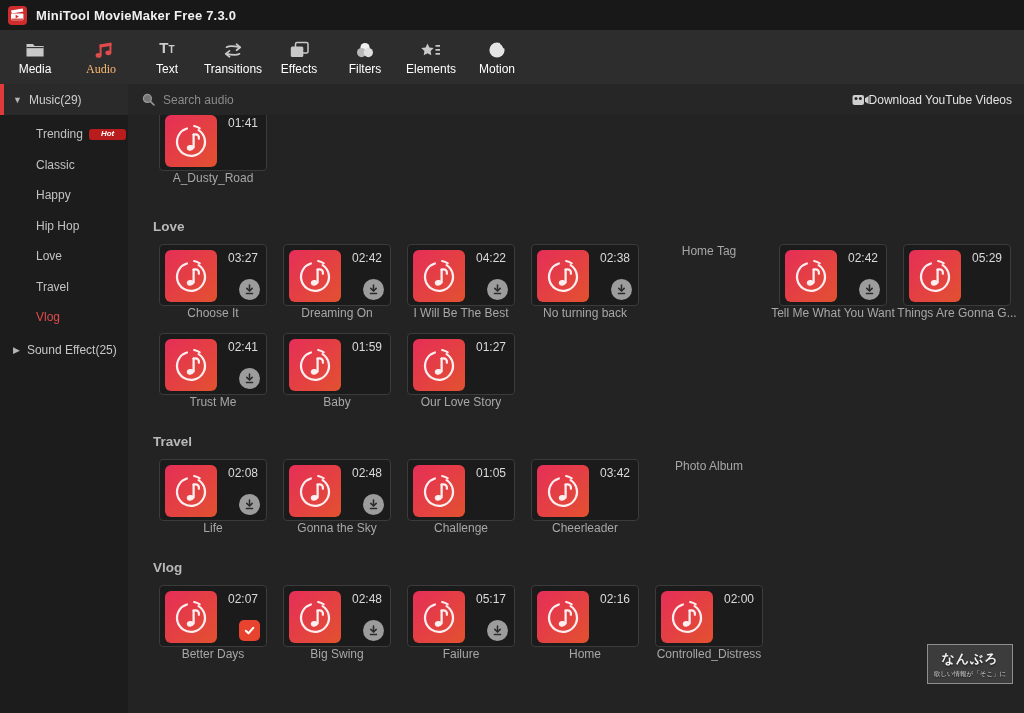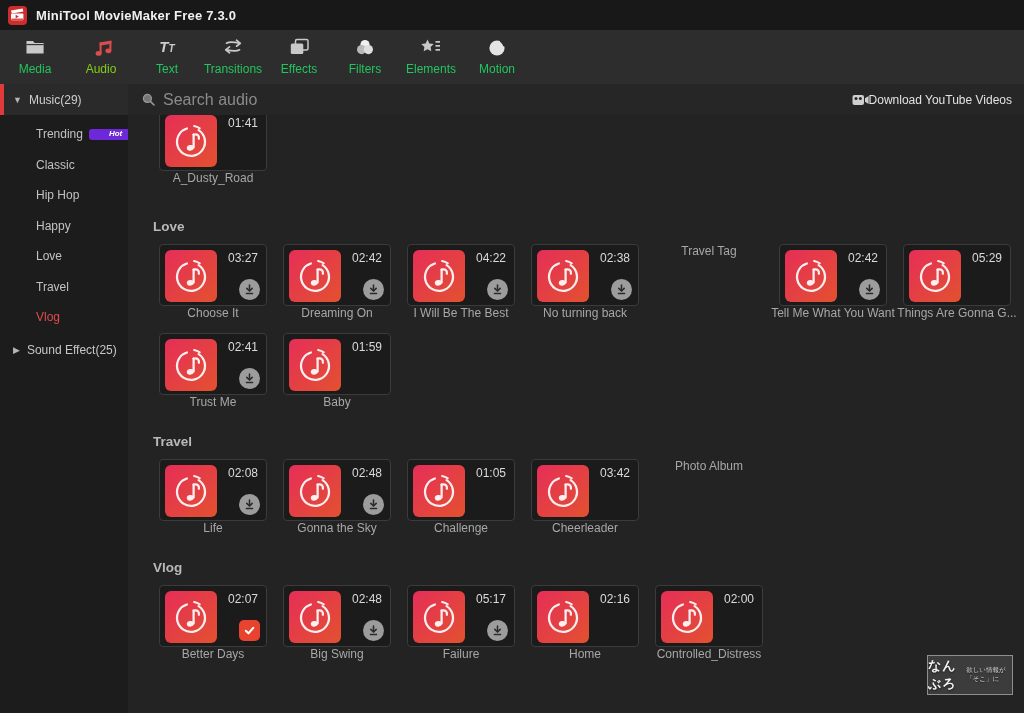--- a/index.html
+++ b/index.html
@@ -9,63 +9,63 @@
 
   
   .titlebar { height:30px; background:#181818; display:flex; align-items:center; padding-left:8px; gap:9px; }
   .logo { width:19px; height:19px; border-radius:4px; background:#cf2d2d; position:relative; flex:0 0 auto; }
   .logo svg { position:absolute; inset:0; }
   .title { font-size:13px; font-weight:bold; color:#f0f0f0; letter-spacing:.2px; }
 
   
   .toolbar { height:54px; background:#2d2d2d; display:flex; align-items:center; padding-left:2px; }
   .tool { width:66px; height:54px; display:flex; flex-direction:column; align-items:center; justify-content:center; gap:3px; cursor:pointer; }
-  .tool .t-icon { height:21px; display:flex; align-items:flex-start; justify-content:center;font-style:italic; }
-  .tool .t-label { font-size:12px; color:#22c55e; }
-  .tool.active .t-label { color:#84cc16; }
+  .tool .t-icon { height:21px; display:flex; align-items:flex-end; justify-content:center; }
+  .tool .t-label { font-size:12px; color:#ffffff; }
+  .tool.active .t-label { color:#fdba74;font-family:Liberation Serif, serif; }
   .texticon { color:#cdcdcd; font-weight:bold; font-size:15px; line-height:18px; }
   .texticon small { font-size:10px; font-weight:bold; }
 
   
   .mainrow { display:flex; height:629px; }
   .sidebar { width:128px; background:#1c1c1c; flex:0 0 auto; }
   .group-header { height:31px; background:#2a2a2a; border-left:4px solid #e03a3a; display:flex; align-items:center; gap:7px; padding-left:9px; color:#cecece; font-size:12px; cursor:pointer; }
   .group-footer { height:34px; display:flex; align-items:center; gap:7px; padding-left:13px; color:#c6c6c6; font-size:12px; cursor:pointer; }
   .tri { font-size:9px; color:#b5b5b5; }
   .side-item { height:30.5px; display:flex; align-items:center; gap:6px; padding-left:36px; font-size:12px; color:#c2c2c2; cursor:pointer; }
   .side-item.active { color:#e04b4b; }
-  .hot-badge { background:#6d28d9; color:#fff; font-size:8px; font-weight:bold; font-style:italic; border-radius:3px; padding:1px 20px 2px; line-height:1; }
+  .hot-badge { background:#b91c1c; color:#fff; font-size:8px; font-weight:bold; font-style:italic; border-radius:3px; padding:1px 12px 2px; line-height:1; }
   .side-items { padding-top:4px; }
 
   .main { flex:1; display:flex; flex-direction:column; min-width:0; }
   .searchrow { height:31px; background:#262626; display:flex; align-items:center; padding:0 12px 0 13px; gap:7px; }
-  .search-input { flex:1; background:transparent; border:none; outline:none; color:#bbb; font-size:16px; font-family:"Liberation Sans",sans-serif; }
+  .search-input { flex:1; background:transparent; border:none; outline:none; color:#bbb; font-size:12px; font-family:"Liberation Sans",sans-serif; }
   .search-input::placeholder { color:#8b8b8b; }
   .dl-link { display:flex; align-items:center; gap:0; color:#e2e2e2; font-size:12px; cursor:pointer; white-space:nowrap; }
 
   
   .content { flex:1; overflow:hidden; padding-left:23px; background:#232323; }
   .section-title { font-size:13.5px; font-weight:bold; color:#b9b9b9; margin:12px 0 10px 2px; }
   .section-title.first { margin-top:21px; }
   .track-grid { display:flex; flex-wrap:wrap; }
   .cell { width:124px; display:flex; flex-direction:column; align-items:center; margin-bottom:13px; }
   .cell.partial { margin-top:-6px; }
   .card { width:108px; height:62px; background:#1b1b1b; border:1px solid #3b3b3b; border-radius:4px; position:relative; cursor:pointer; flex:0 0 auto; }
   .thumb { position:absolute; left:5px; top:5px; width:52px; height:52px; border-radius:6px;
            background:linear-gradient(135deg,#e62e58 0%,#e2512f 100%); display:flex; align-items:center; justify-content:center; }
   .duration { position:absolute; right:8px; top:6px; font-size:12px; color:#dadada; }
   .badge-dl { position:absolute; right:6px; bottom:5px; width:21px; height:21px; border-radius:50%; background:#9c9c9c; display:flex; align-items:center; justify-content:center; cursor:pointer; }
   .badge-check { position:absolute; right:6px; bottom:5px; width:21px; height:21px; border-radius:5px; background:#e8432e; display:flex; align-items:center; justify-content:center; }
   .track-name { font-size:12px; color:#a7a7a7; white-space:nowrap; max-width:138px; overflow:hidden; text-overflow:ellipsis; }
 
   
-  .watermark { position:absolute; right:11px; bottom:18px; width:86px; height:40px;
+  .watermark { position:absolute; right:11px; bottom:29px; width:86px; height:40px;
                background:rgba(150,150,150,.22); border:1px solid rgba(210,210,210,.55);
                box-shadow:inset 0 0 0 2px rgba(60,60,60,.25);
-               display:flex; flex-direction:row; align-items:center; justify-content:center; gap:2px; }
+               display:flex; flex-direction:column; align-items:center; justify-content:center; gap:2px; }
   .wm-title { font-size:13px; font-weight:bold; color:#f2f2f2; letter-spacing:1px; text-shadow:0 1px 2px rgba(0,0,0,.6); }
   .wm-sub { font-size:6.5px; color:#d8d8d8; text-shadow:0 1px 1px rgba(0,0,0,.6); }
 </style>
 </head>
 <body>
 
 <div class="app">
 
   <div class="titlebar">
     <div class="logo">
@@ -168,24 +168,24 @@
         </div>
         <div class="side-items">
           <div class="side-item">
             <span>Trending</span>
             <span class="hot-badge">Hot</span>
           </div>
           <div class="side-item">
             <span>Classic</span>
           </div>
           <div class="side-item">
+            <span>Happy</span>
+          </div>
+          <div class="side-item">
             <span>Hip Hop</span>
-          </div>
-          <div class="side-item">
-            <span>Happy</span>
           </div>
           <div class="side-item">
             <span>Love</span>
           </div>
           <div class="side-item">
             <span>Travel</span>
           </div>
           <div class="side-item active">
             <span>Vlog</span>
           </div>
@@ -330,21 +330,21 @@
                   <svg width="13" height="13" viewBox="0 0 15 15" fill="none" stroke="#2b2b2b" stroke-width="1.8" stroke-linecap="round" stroke-linejoin="round">
                     <path d="M7.5 2.2 V8.6"></path>
                     <path d="M4.4 6.2 L7.5 9.3 L10.6 6.2"></path>
                     <path d="M4 12.2 H11"></path>
                   </svg>
                 </div>
               </div>
               <div class="track-name">No turning back</div>
             </div>
             <div class="cell">
-              <div class="track-name">Travel Tag</div>
+              <div class="track-name">Home Tag</div>
             </div>
             <div class="cell">
               <div class="card">
                 <div class="thumb">
                   <span style="display: flex;">
                     <svg width="42" height="42" viewBox="0 0 48 48" fill="none" stroke="#fdeef0" stroke-width="2.6" stroke-linecap="round">
                       <circle cx="24" cy="25" r="16" stroke-dasharray="86 14.5" transform="rotate(-57 24 25)"></circle>
                       <circle cx="24" cy="25" r="18.5" stroke-dasharray="7 109.2" stroke-width="2.4" transform="rotate(-79 24 25)"></circle>
                       <path d="M27 31.5 L27 16.8"></path>
                       <path d="M27 16.8 C31.2 15.6 33.6 17.8 33 21.4"></path>
@@ -413,20 +413,37 @@
                       <circle cx="24" cy="25" r="18.5" stroke-dasharray="7 109.2" stroke-width="2.4" transform="rotate(-79 24 25)"></circle>
                       <path d="M27 31.5 L27 16.8"></path>
                       <path d="M27 16.8 C31.2 15.6 33.6 17.8 33 21.4"></path>
                       <ellipse cx="23.2" cy="31.8" rx="4" ry="3.2" fill="#fdeef0" stroke="none" transform="rotate(-14 23.2 31.8)"></ellipse>
                     </svg>
                   </span>
                 </div>
                 <span class="duration">01:59</span>
               </div>
               <div class="track-name">Baby</div>
+            </div>
+            <div class="cell">
+              <div class="card">
+                <div class="thumb">
+                  <span style="display: flex;">
+                    <svg width="42" height="42" viewBox="0 0 48 48" fill="none" stroke="#fdeef0" stroke-width="2.6" stroke-linecap="round">
+                      <circle cx="24" cy="25" r="16" stroke-dasharray="86 14.5" transform="rotate(-57 24 25)"></circle>
+                      <circle cx="24" cy="25" r="18.5" stroke-dasharray="7 109.2" stroke-width="2.4" transform="rotate(-79 24 25)"></circle>
+                      <path d="M27 31.5 L27 16.8"></path>
+                      <path d="M27 16.8 C31.2 15.6 33.6 17.8 33 21.4"></path>
+                      <ellipse cx="23.2" cy="31.8" rx="4" ry="3.2" fill="#fdeef0" stroke="none" transform="rotate(-14 23.2 31.8)"></ellipse>
+                    </svg>
+                  </span>
+                </div>
+                <span class="duration">01:27</span>
+              </div>
+              <div class="track-name">Our Love Story</div>
             </div>
           </div>
           <div class="section-title">Travel</div>
           <div class="track-grid">
             <div class="cell">
               <div class="card">
                 <div class="thumb">
                   <span style="display: flex;">
                     <svg width="42" height="42" viewBox="0 0 48 48" fill="none" stroke="#fdeef0" stroke-width="2.6" stroke-linecap="round">
                       <circle cx="24" cy="25" r="16" stroke-dasharray="86 14.5" transform="rotate(-57 24 25)"></circle>

